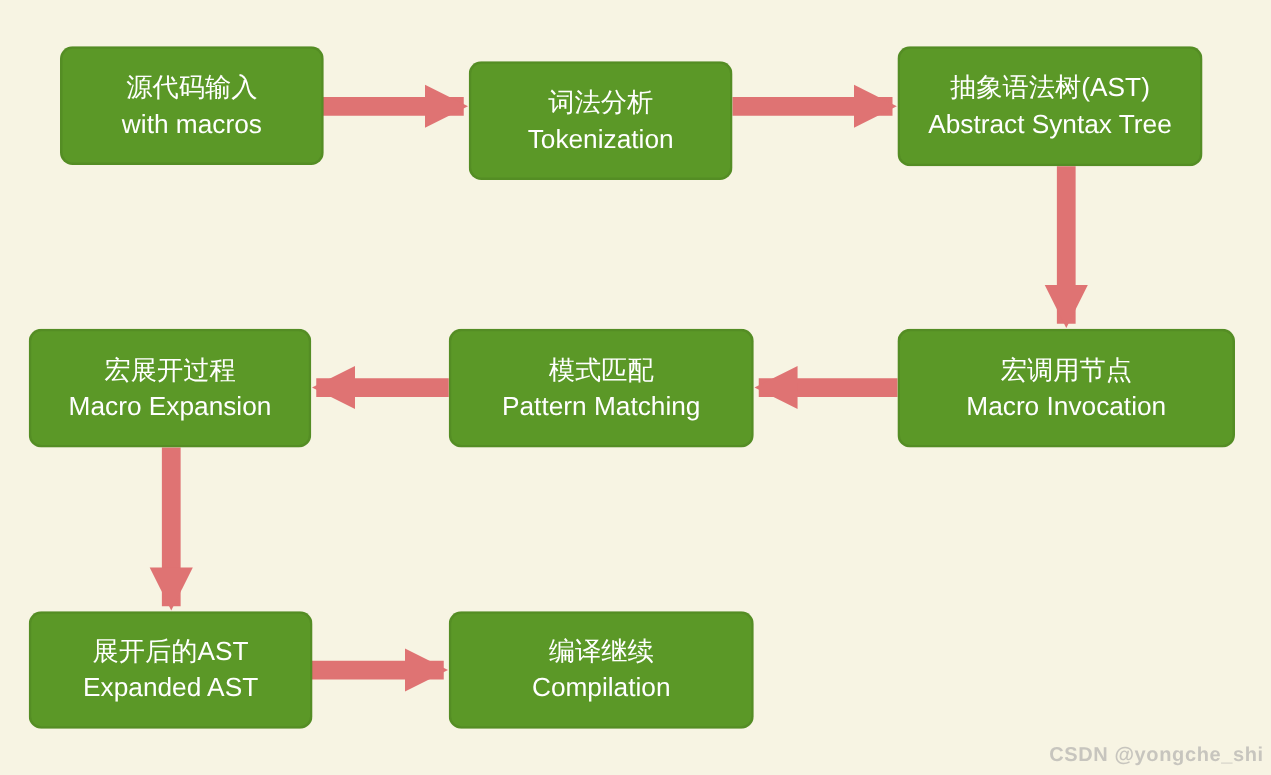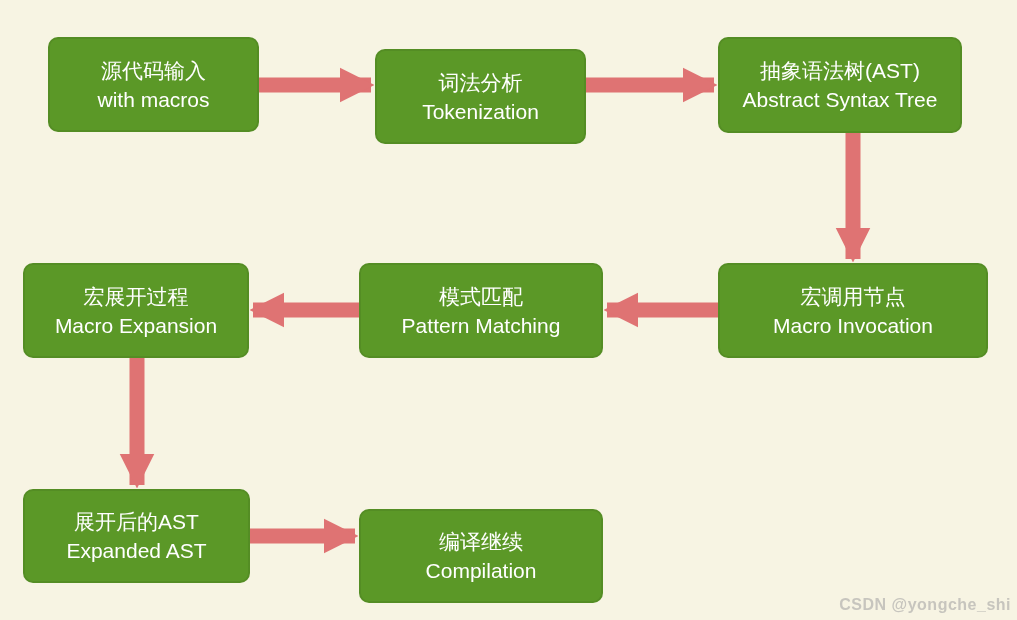--- a/index.html
+++ b/index.html
@@ -48,21 +48,21 @@
     display: block;
     white-space: nowrap;
   }
   #node-source-input     { left: 48px;  top: 37px;  width: 211px; height: 95px; }
   #node-tokenization     { left: 375px; top: 37px;  width: 211px; height: 95px; margin-top: 12px; }
   #node-ast              { left: 718px; top: 37px;  width: 244px; height: 96px; }
   #node-macro-invocation { left: 718px; top: 263px; width: 270px; height: 95px; }
   #node-pattern-matching { left: 359px; top: 263px; width: 244px; height: 95px; }
   #node-macro-expansion  { left: 23px;  top: 263px; width: 226px; height: 95px; }
   #node-expanded-ast     { left: 23px;  top: 489px; width: 227px; height: 94px; }
-  #node-compilation      { left: 359px; top: 489px; width: 244px; height: 94px; margin-top: 20px; }
+  #node-compilation      { left: 359px; top: 489px; width: 244px; height: 94px; }
   #watermark {
     position: absolute;
     right: 6px;
     bottom: 6px;
     color: var(--watermark-color, #c7c5be);
     font-size: 16px;
     letter-spacing: 0.5px;
     font-weight: bold;
   }
 </style>

